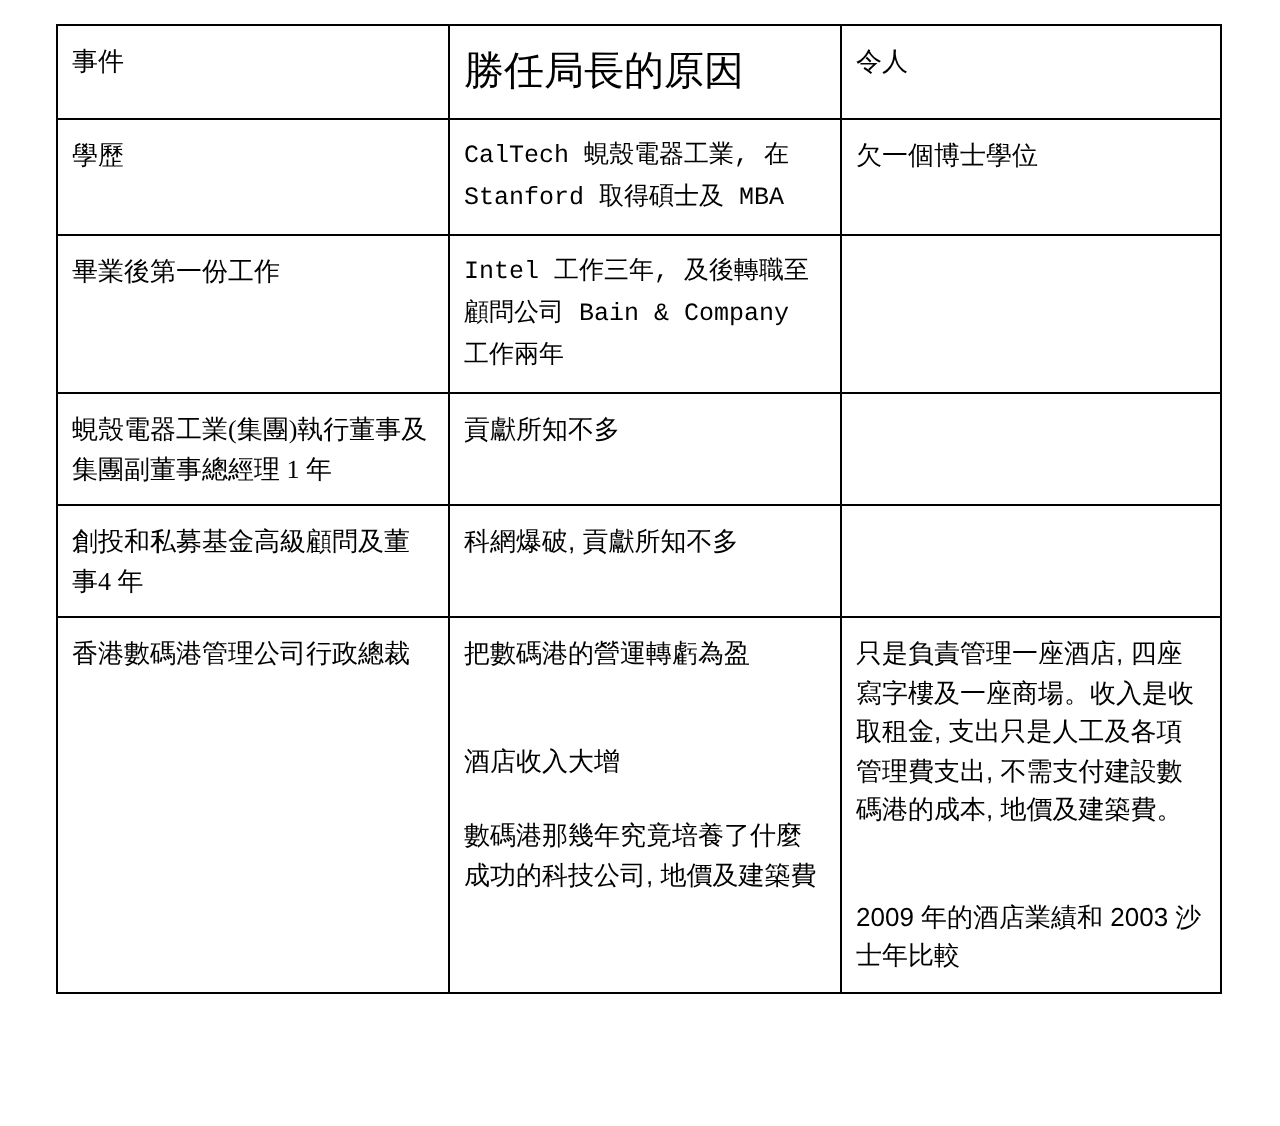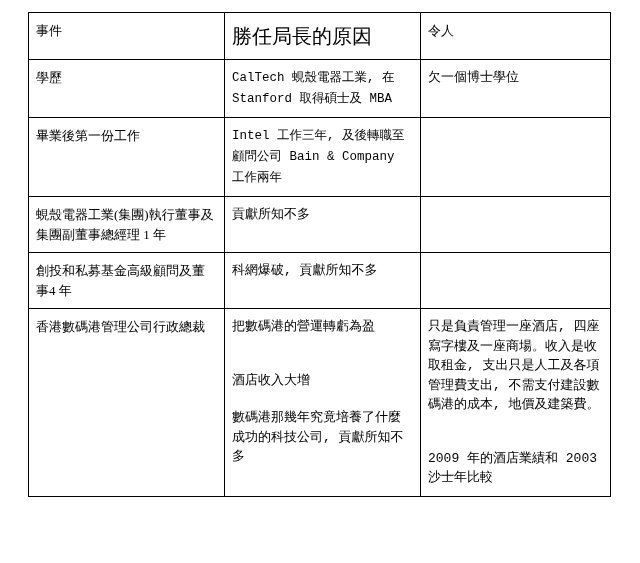--- a/index.html
+++ b/index.html
@@ -55,21 +55,21 @@
   .para {
     margin: 0;
   }
   .para + .para {
     margin-top: 18px;
   }
   .para.gap-lg {
     margin-top: 34px;
   }
   .cn {
-    font-family: Liberation Mono, monospace;
+    font-family: Liberation Sans, sans-serif;
   }
   .row-head td { padding-top: 12px; padding-bottom: 12px; }
 </style>
 </head>
 <body>
 
 <div class="page">
   <table class="doc-table">
     <colgroup>
       <col class="c1">
@@ -115,21 +115,21 @@
           <p class="para cn">科網爆破, 貢獻所知不多</p>
         </td>
         <td></td>
       </tr>
 
       <tr>
         <td>香港數碼港管理公司行政總裁</td>
         <td>
           <p class="para cn">把數碼港的營運轉虧為盈</p>
           <p class="para cn gap-lg">酒店收入大增</p>
-          <p class="para cn">數碼港那幾年究竟培養了什麼成功的科技公司, 貢獻所知不多</p>
+          <p class="para cn">數碼港那幾年究竟培養了什麼成功的科技公司, 地價及建築費</p>
         </td>
         <td>
           <p class="para cn">只是負責管理一座酒店, 四座寫字樓及一座商場。收入是收取租金, 支出只是人工及各項管理費支出, 不需支付建設數碼港的成本, 地價及建築費。</p>
           <p class="para cn gap-lg">2009 年的酒店業績和 2003 沙士年比較</p>
         </td>
       </tr>
     </tbody>
   </table>
 </div>
 

